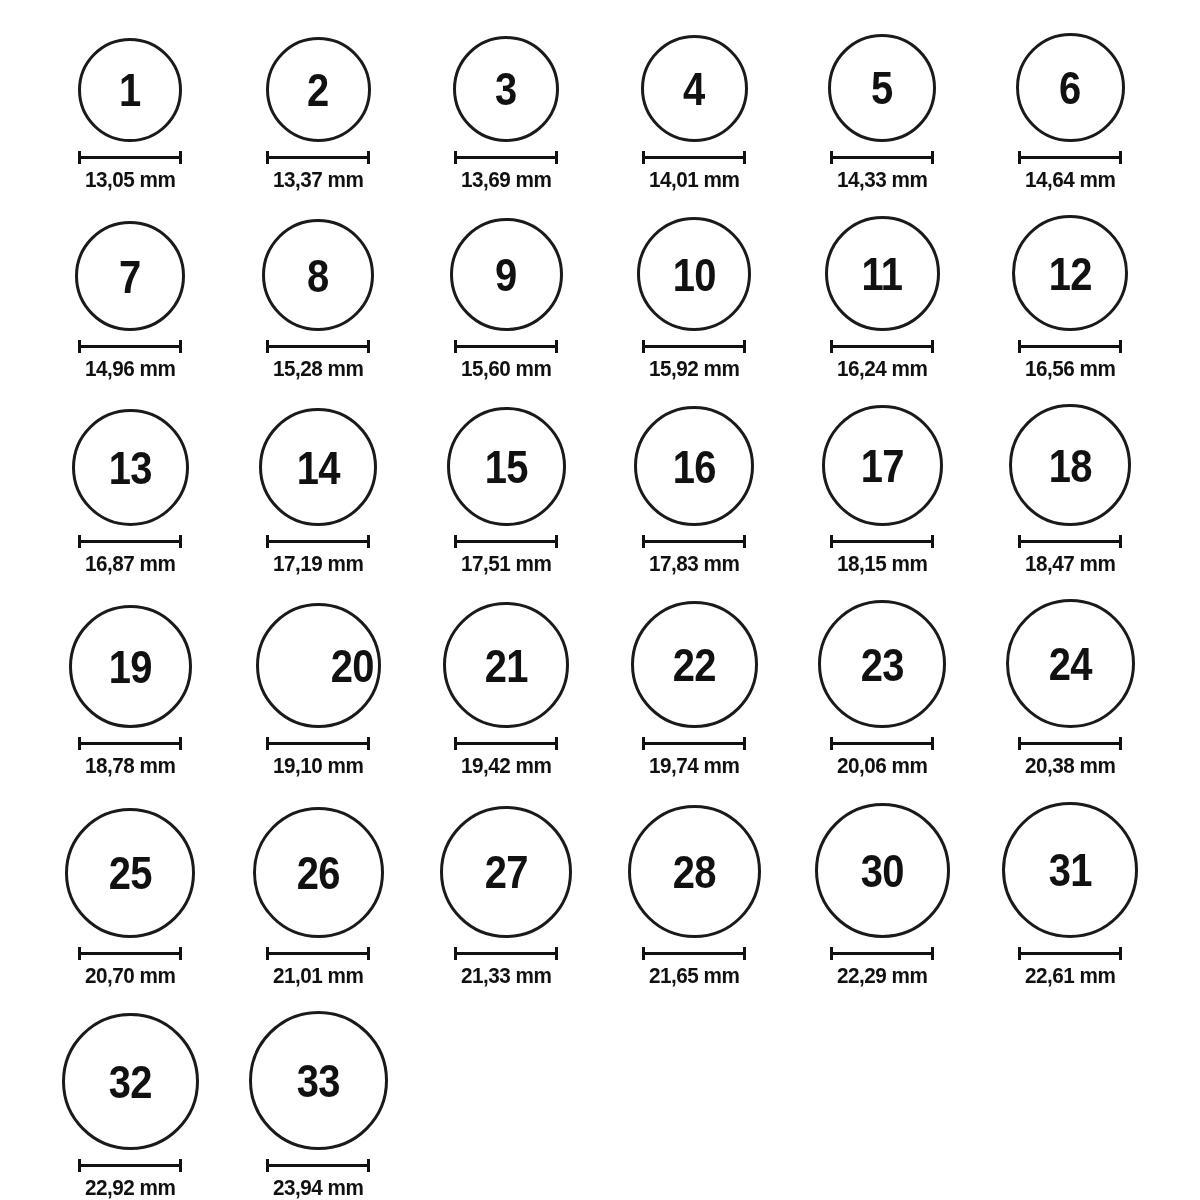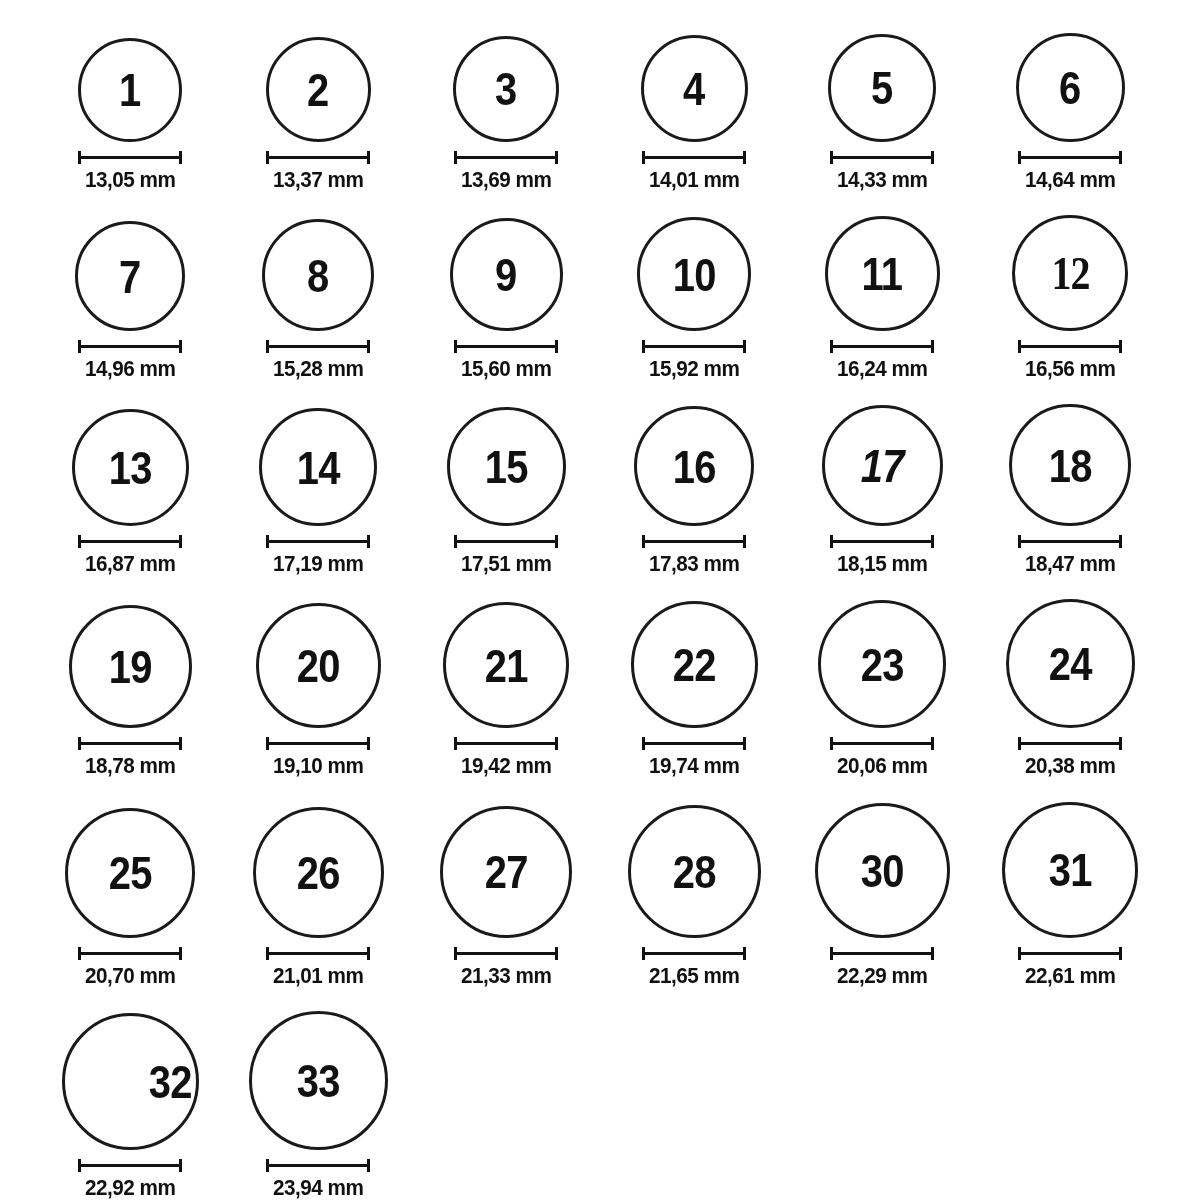--- a/index.html
+++ b/index.html
@@ -145,21 +145,21 @@
       <div class="dia-label">15,92 mm</div>
     </div>
     <div class="cell">
       <div class="circle" style="width: 115px; height: 115px;">
         <span class="num">11</span>
       </div>
       <div class="dim-line"></div>
       <div class="dia-label">16,24 mm</div>
     </div>
     <div class="cell">
-      <div class="circle" style="width: 116px; height: 116px; font-family: Liberation Serif, serif;">
+      <div class="circle" style="width: 116px; height: 116px;">
         <span class="num">12</span>
       </div>
       <div class="dim-line"></div>
       <div class="dia-label">16,56 mm</div>
     </div>
     <div class="cell">
       <div class="circle" style="width: 117px; height: 117px;">
         <span class="num">13</span>
       </div>
       <div class="dim-line"></div>
@@ -180,42 +180,42 @@
       <div class="dia-label">17,51 mm</div>
     </div>
     <div class="cell">
       <div class="circle" style="width: 120px; height: 120px;">
         <span class="num">16</span>
       </div>
       <div class="dim-line"></div>
       <div class="dia-label">17,83 mm</div>
     </div>
     <div class="cell">
-      <div class="circle" style="width: 121px; height: 121px; font-style: italic;">
+      <div class="circle" style="width: 121px; height: 121px;">
         <span class="num">17</span>
       </div>
       <div class="dim-line"></div>
       <div class="dia-label">18,15 mm</div>
     </div>
     <div class="cell">
       <div class="circle" style="width: 122px; height: 122px; align-items: center;">
         <span class="num">18</span>
       </div>
       <div class="dim-line"></div>
       <div class="dia-label">18,47 mm</div>
     </div>
     <div class="cell">
       <div class="circle" style="width: 123px; height: 123px;">
         <span class="num">19</span>
       </div>
       <div class="dim-line"></div>
       <div class="dia-label">18,78 mm</div>
     </div>
     <div class="cell">
-      <div class="circle" style="width: 125px; height: 125px;">
+      <div class="circle" style="width: 125px; height: 125px; justify-content: flex-end;">
         <span class="num">20</span>
       </div>
       <div class="dim-line"></div>
       <div class="dia-label">19,10 mm</div>
     </div>
     <div class="cell">
       <div class="circle" style="width: 126px; height: 126px;">
         <span class="num">21</span>
       </div>
       <div class="dim-line"></div>
@@ -278,21 +278,21 @@
       <div class="dia-label">22,29 mm</div>
     </div>
     <div class="cell">
       <div class="circle" style="width: 136px; height: 136px;">
         <span class="num">31</span>
       </div>
       <div class="dim-line"></div>
       <div class="dia-label">22,61 mm</div>
     </div>
     <div class="cell">
-      <div class="circle" style="width: 137px; height: 137px; justify-content: flex-end;">
+      <div class="circle" style="width: 137px; height: 137px;">
         <span class="num">32</span>
       </div>
       <div class="dim-line"></div>
       <div class="dia-label">22,92 mm</div>
     </div>
     <div class="cell">
       <div class="circle" style="width: 139px; height: 139px;">
         <span class="num">33</span>
       </div>
       <div class="dim-line"></div>

